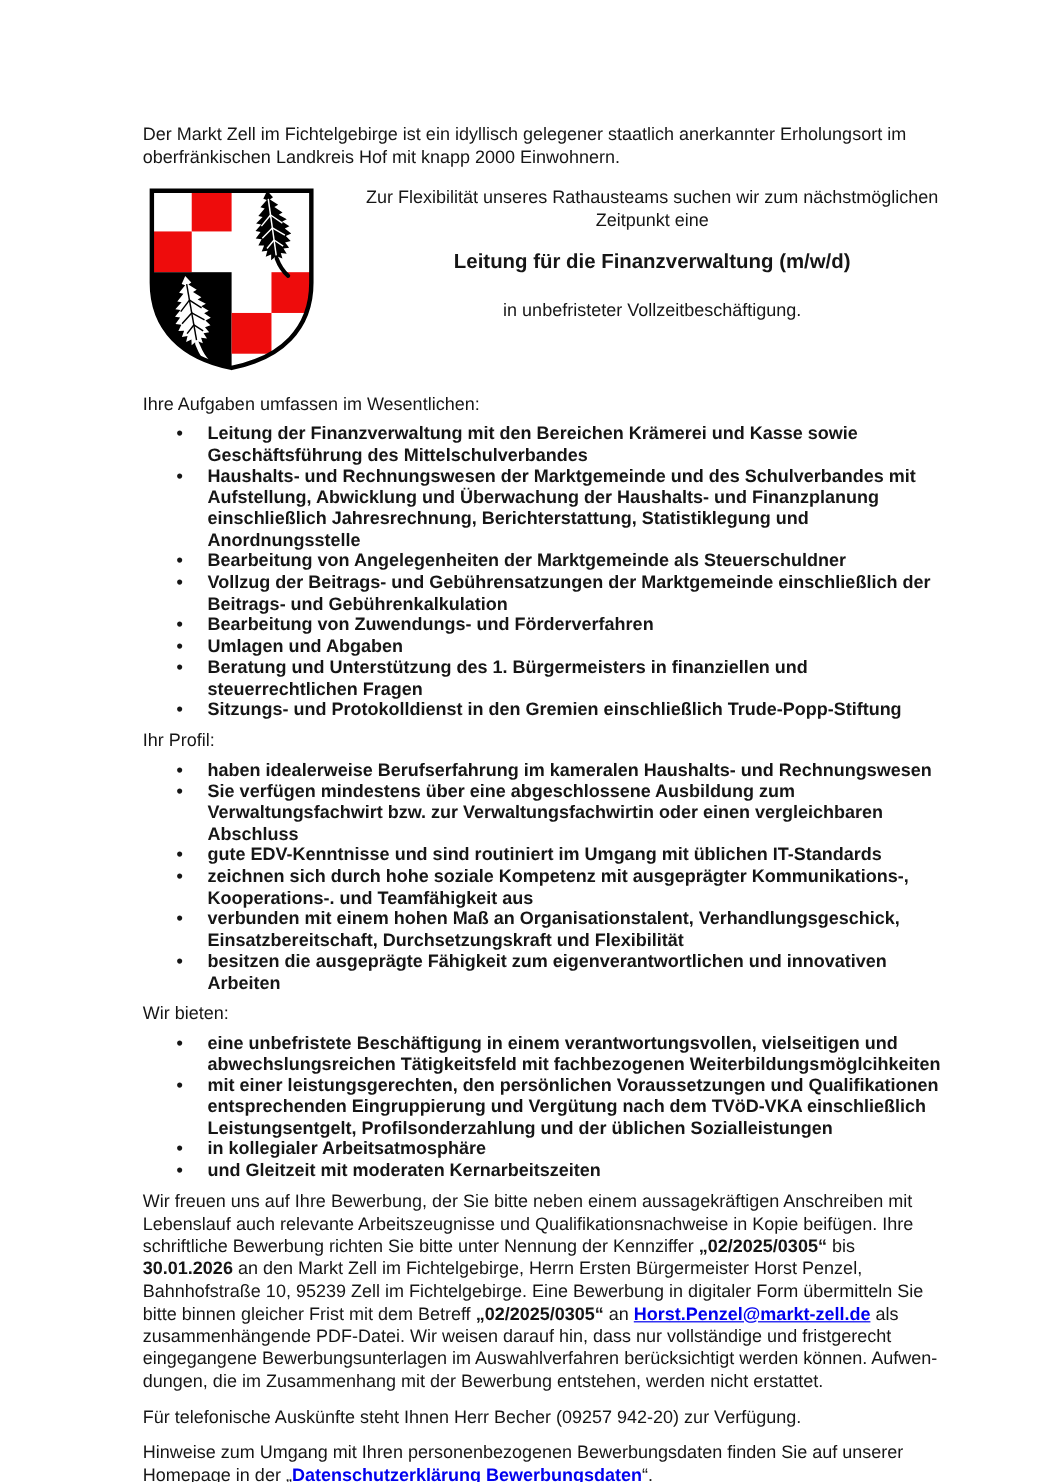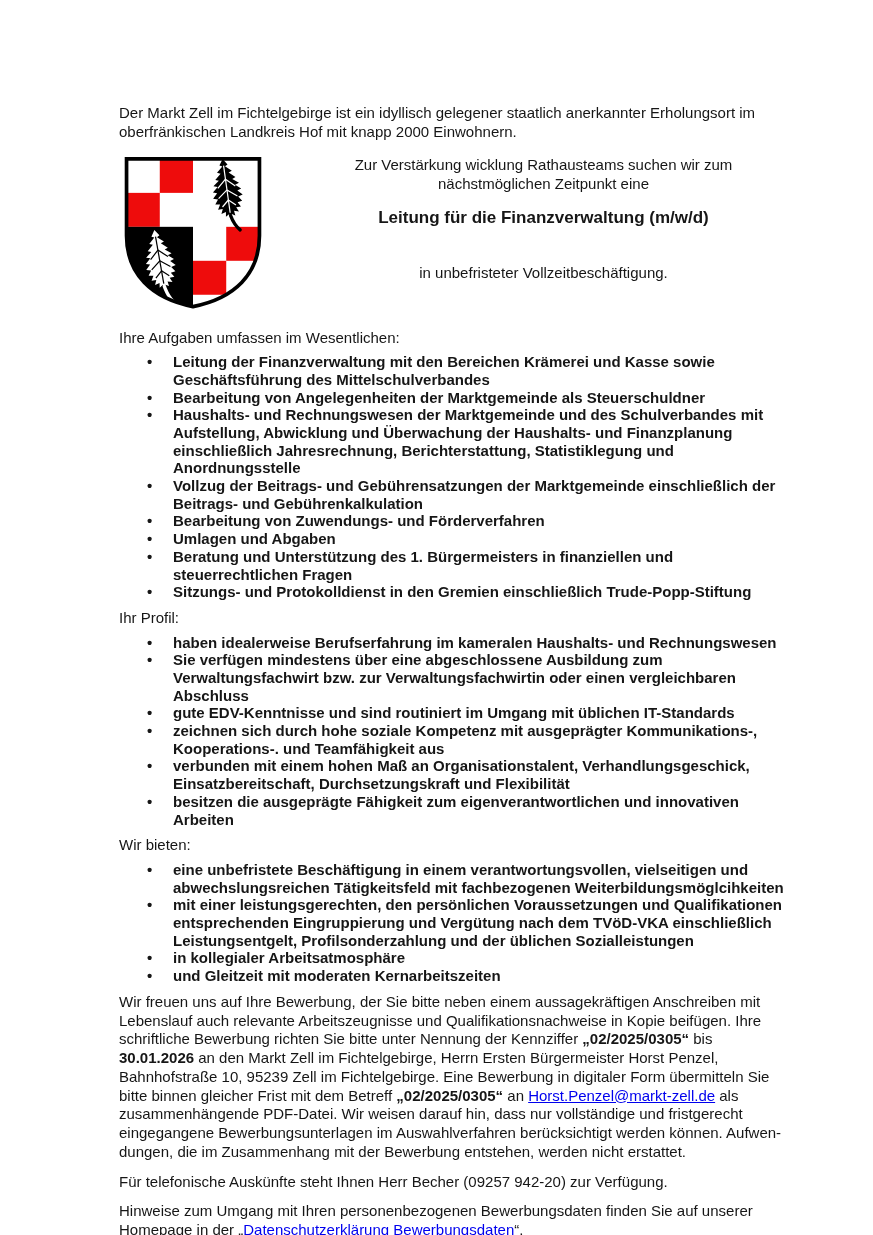--- a/index.html
+++ b/index.html
@@ -10,28 +10,28 @@
     font-size:15px;color:#161616;
   }
   .page{padding:104px 83px 0 119px;box-sizing:border-box;}
   p{margin:0 0 11px 0;line-height:1.25;}
   .header-row{display:flex;align-items:flex-start;margin:0 0 18px 0;}
   .crest{flex:0 0 148px;width:148px;height:158px;}
   .crest svg{display:block;}
   .header-text{flex:1;margin-left:30px;text-align:center;padding-top:2px;}
   .announce{margin:0;line-height:1.3;}
   .job-title{font-size:17px;font-weight:bold;line-height:1.3;margin:13px 0 0 0;}
-  .employment{margin:35px 0 0 0;}
+  .employment{margin:21px 0 0 0;}
   .section-heading{margin:0;line-height:1.25;}
   ul.doc-list{list-style:none;margin:6px 0 8px 0;padding:0;}
   ul.doc-list li{position:relative;padding-left:54px;line-height:1.18;font-weight:bold;}
   ul.doc-list li::before{content:"\2022";position:absolute;left:28px;top:0;}
   .closing{margin-top:4px;}
   .bold{font-weight:bold;}
-  a.doc-link{color:#0000ee;text-decoration:underline;cursor:pointer;}
+  a.doc-link{color:#0000ee;text-decoration:underline;cursor:pointer;font-weight:bold;}
 </style>
 </head>
 <body>
 
 <div class="page">
 
   <p>Der Markt Zell im Fichtelgebirge ist ein idyllisch gelegener staatlich anerkannter Erholungsort im oberfränki­schen Landkreis Hof mit knapp 2000 Einwohnern.</p>
 
   <div class="header-row">
     <div class="crest">
@@ -77,31 +77,31 @@
               <path d="M0,-16 L-13,-4 M0,-16 L13,-4"></path>
               <path d="M0,0 L-14,11 M0,0 L14,11"></path>
               <path d="M0,15 L-10,24 M0,15 L10,24"></path>
             </g>
           </g>
         </g>
         <path d="M10,8 H190 V112 C190,164 156,197 100,208 C44,197 10,164 10,112 Z" fill="none" stroke="var(--crest-black,#000)" stroke-width="5"></path>
       </svg>
     </div>
     <div class="header-text">
-      <p class="announce">Zur Verstärkung wicklung Rathausteams suchen wir zum nächstmöglichen Zeitpunkt eine</p>
+      <p class="announce">Zur Flexibilität unseres Rathausteams suchen wir zum nächstmöglichen Zeitpunkt eine</p>
       <div class="job-title">Leitung für die Finanzverwaltung (m/w/d)</div>
       <p class="employment">in unbefristeter Vollzeitbeschäftigung.</p>
     </div>
   </div>
 
   <p class="section-heading">Ihre Aufgaben umfassen im Wesentlichen:</p>
   <ul class="doc-list">
       <li>Leitung der Finanzverwaltung mit den Bereichen Krämerei und Kasse sowie Geschäftsführung des Mittelschulverbandes</li>
+      <li>Haushalts- und Rechnungswesen der Marktgemeinde und des Schulverbandes mit Aufstellung, Ab­wicklung und Überwachung der Haushalts- und Finanzplanung einschließlich Jahresrechnung, Be­richterstattung, Statistiklegung und Anordnungsstelle</li>
       <li>Bearbeitung von Angelegenheiten der Marktgemeinde als Steuerschuldner</li>
-      <li>Haushalts- und Rechnungswesen der Marktgemeinde und des Schulverbandes mit Aufstellung, Ab­wicklung und Überwachung der Haushalts- und Finanzplanung einschließlich Jahresrechnung, Be­richterstattung, Statistiklegung und Anordnungsstelle</li>
       <li>Vollzug der Beitrags- und Gebührensatzungen der Marktgemeinde einschließlich der Beitrags- und Gebührenkalkulation</li>
       <li>Bearbeitung von Zuwendungs- und Förderverfahren</li>
       <li>Umlagen und Abgaben</li>
       <li>Beratung und Unterstützung des 1. Bürgermeisters in finanziellen und steuerrechtlichen Fragen</li>
       <li>Sitzungs- und Protokolldienst in den Gremien einschließlich Trude-Popp-Stiftung</li>
     </ul>
 
   <p class="section-heading">Ihr Profil:</p>
   <ul class="doc-list">
       <li>haben idealerweise Berufserfahrung im kameralen Haushalts- und Rechnungswesen</li>

